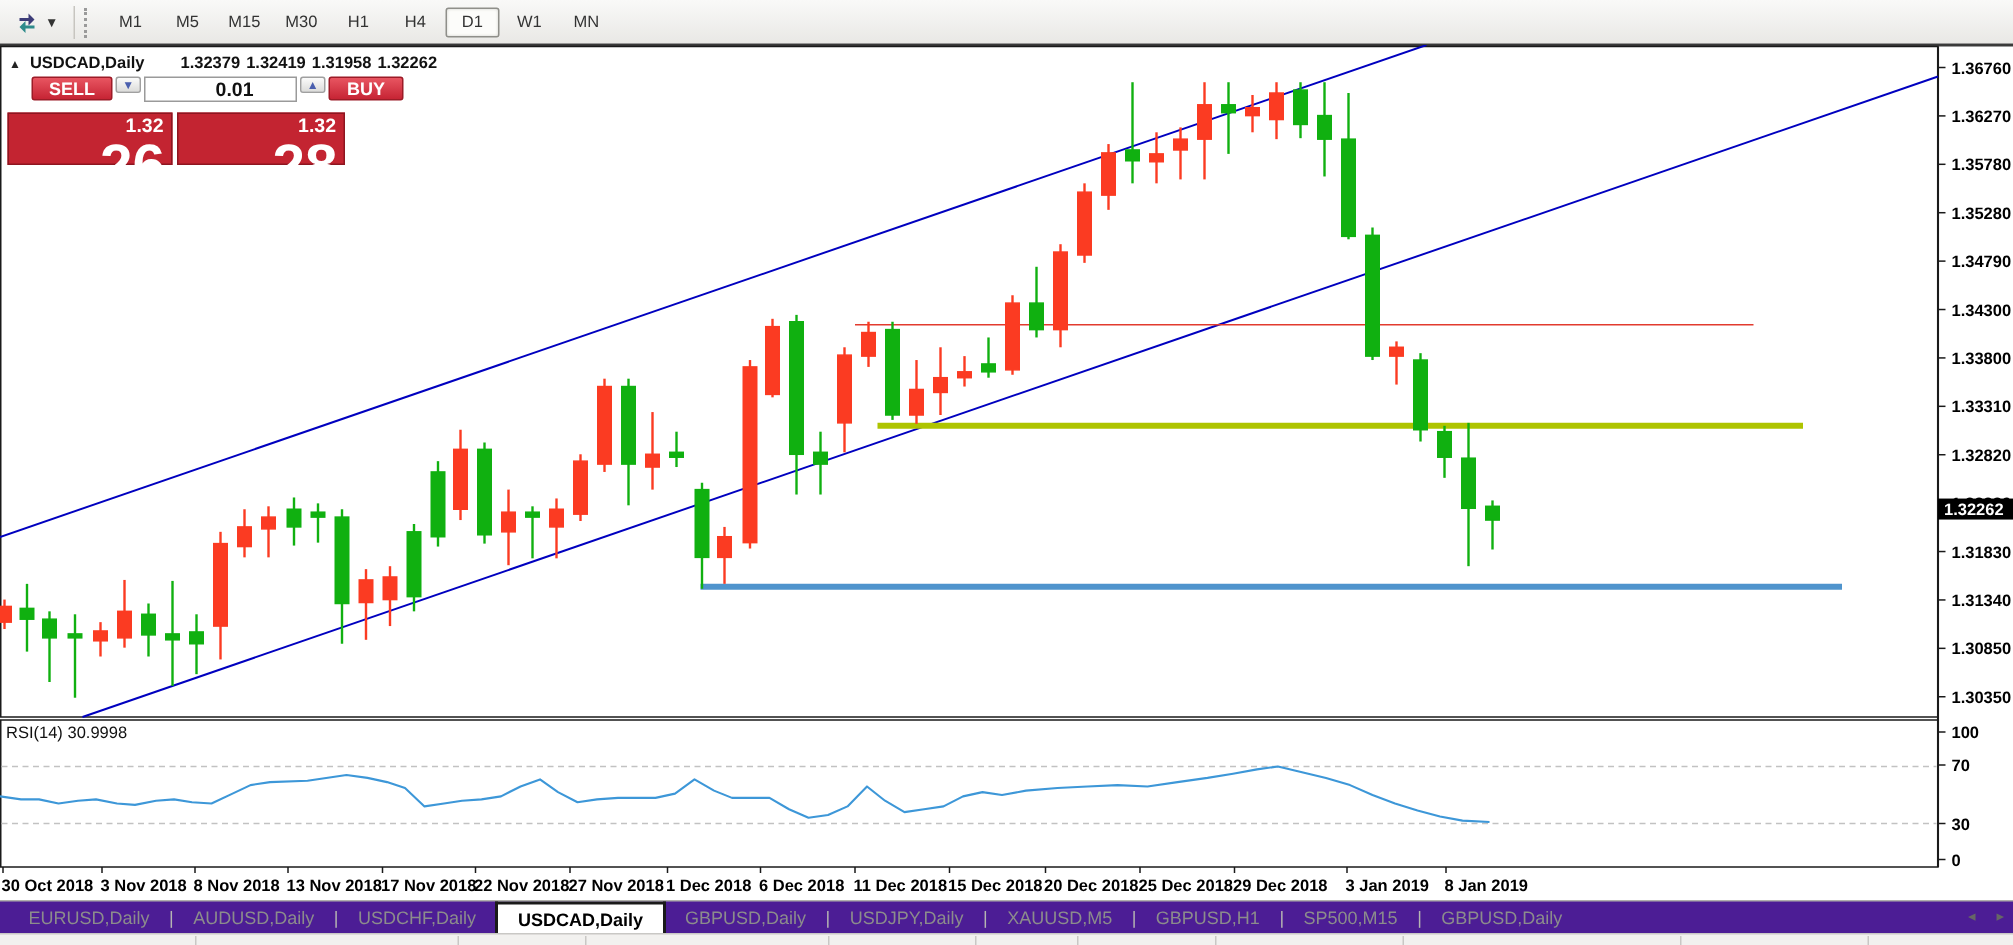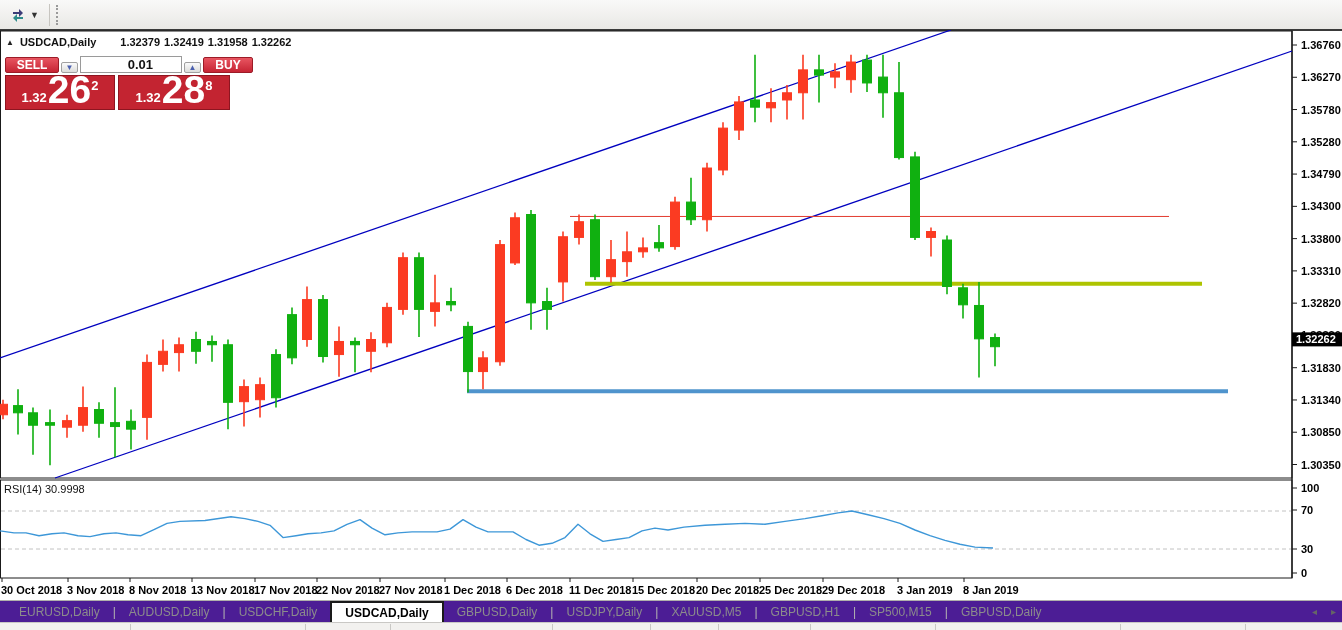--- a/index.html
+++ b/index.html
@@ -18,32 +18,32 @@
   .tfbtn.active{background:#fcfcfa;border:1px solid #8f8f8a;box-shadow:inset 0 0 2px #cfcfc8;}
   
   .chart-window{position:absolute;left:0;top:30px;width:1342px;height:570px;background:#fff;}
   #chart-svg{position:absolute;left:0;top:0;}
   
   .ohlc-title{position:absolute;left:6px;top:6px;font-size:11px;font-weight:bold;color:#111;
               display:flex;gap:6px;align-items:center;}
   .ohlc-title .tri{font-size:8px;color:#222;}
   
   .trade-widget{position:absolute;left:5px;top:21px;width:224px;}
-  .tw-row1{display:flex;align-items:flex-end;height:22px;gap:2px;}
+  .tw-row1{display:flex;align-items:flex-start;height:22px;gap:2px;margin-left:16px;}
   .btn-trade{flex:0 0 52px;background:linear-gradient(#e85561,#c62434);border:1px solid #9c1b27;
              color:#fff;font-size:12px;font-weight:bold;display:flex;align-items:center;justify-content:center;
              border-radius:2px;cursor:pointer;}
   .btn-buy{flex:0 0 48px;}
   .spin{flex:0 0 15px;background:linear-gradient(#fbfbfb,#dcdcda);border:1px solid #a0a0a0;
         display:flex;align-items:center;justify-content:center;font-size:8px;color:#4a5fae;border-radius:2px;cursor:pointer;}
   .vol-input{flex:1 1 auto;width:70px;border:1px solid #9a9a9a;font-family:"Liberation Sans",sans-serif;
              font-size:13px;font-weight:bold;color:#111;text-align:right;padding:0 28px 0 2px;outline:none;}
   .tw-row2{display:flex;gap:3px;margin-top:2px;height:35px;}
   .price-box{background:#c32431;border:1px solid #8e1520;color:#fff;display:flex;align-items:flex-end;
-             justify-content:center;padding:1px 4px 2px;cursor:pointer;}
+             justify-content:flex-start;padding:1px 4px 2px;cursor:pointer;flex-direction:column;}
   .price-box .pfx{font-size:13px;font-weight:bold;line-height:1;margin:0 1px 3px 0;}
   .price-box .big{font-size:39px;font-weight:bold;line-height:0.9;}
   .price-box .sup{font-size:13px;font-weight:bold;align-self:flex-start;margin-top:1px;}
   .pb-sell{flex:0 0 100px;}
   .pb-buy{flex:0 0 102px;}
   
   .rsi-label{position:absolute;left:4px;top:453px;font-size:11px;color:#111;}
   
   .tabbar{position:absolute;left:0;top:600px;width:1342px;height:22px;background:#4c1d95;
           border-top:1px solid #b0b0ac;display:flex;align-items:stretch;font-size:12px;color:#8c8c8c;}
@@ -66,20 +66,31 @@
   <div class="toolbar">
     <div class="tool-icon">
       <svg width="16" height="16" viewBox="0 0 16 16">
         <polygon points="3,5 9,5 9,2 13,6 9,10 9,7 3,7" fill="#3c3c78"></polygon>
         <polygon points="13,9 7,9 7,6 3,10 7,14 7,11 13,11" fill="#2e8b8b" transform="translate(0,1)"></polygon>
       </svg>
     </div>
     <span class="caret">▼</span>
     <div class="tb-sep"></div>
     <div class="grip"></div>
+    <div id="tf-buttons" style="display:flex;align-items:center;">
+        <div class="tfbtn">M1</div>
+        <div class="tfbtn">M5</div>
+        <div class="tfbtn">M15</div>
+        <div class="tfbtn">M30</div>
+        <div class="tfbtn">H1</div>
+        <div class="tfbtn">H4</div>
+        <div class="tfbtn active">D1</div>
+        <div class="tfbtn">W1</div>
+        <div class="tfbtn">MN</div>
+      </div>
   </div>
 
   <div class="chart-window">
     <svg id="chart-svg" width="1342" height="570">
         <g>
           <line x1="0" y1="0.5" x2="1342" y2="0.5" stroke="#3a3a3a" stroke-width="1"></line>
           <rect x="0.5" y="1" width="1291.5" height="447" fill="none" stroke="#1a1a1a" stroke-width="1"></rect>
           <rect x="0.5" y="450" width="1291.5" height="98" fill="none" stroke="#1a1a1a" stroke-width="1"></rect>
           <line x1="1292" y1="1" x2="1292" y2="548" stroke="#1a1a1a" stroke-width="1.4"></line>
         </g>

